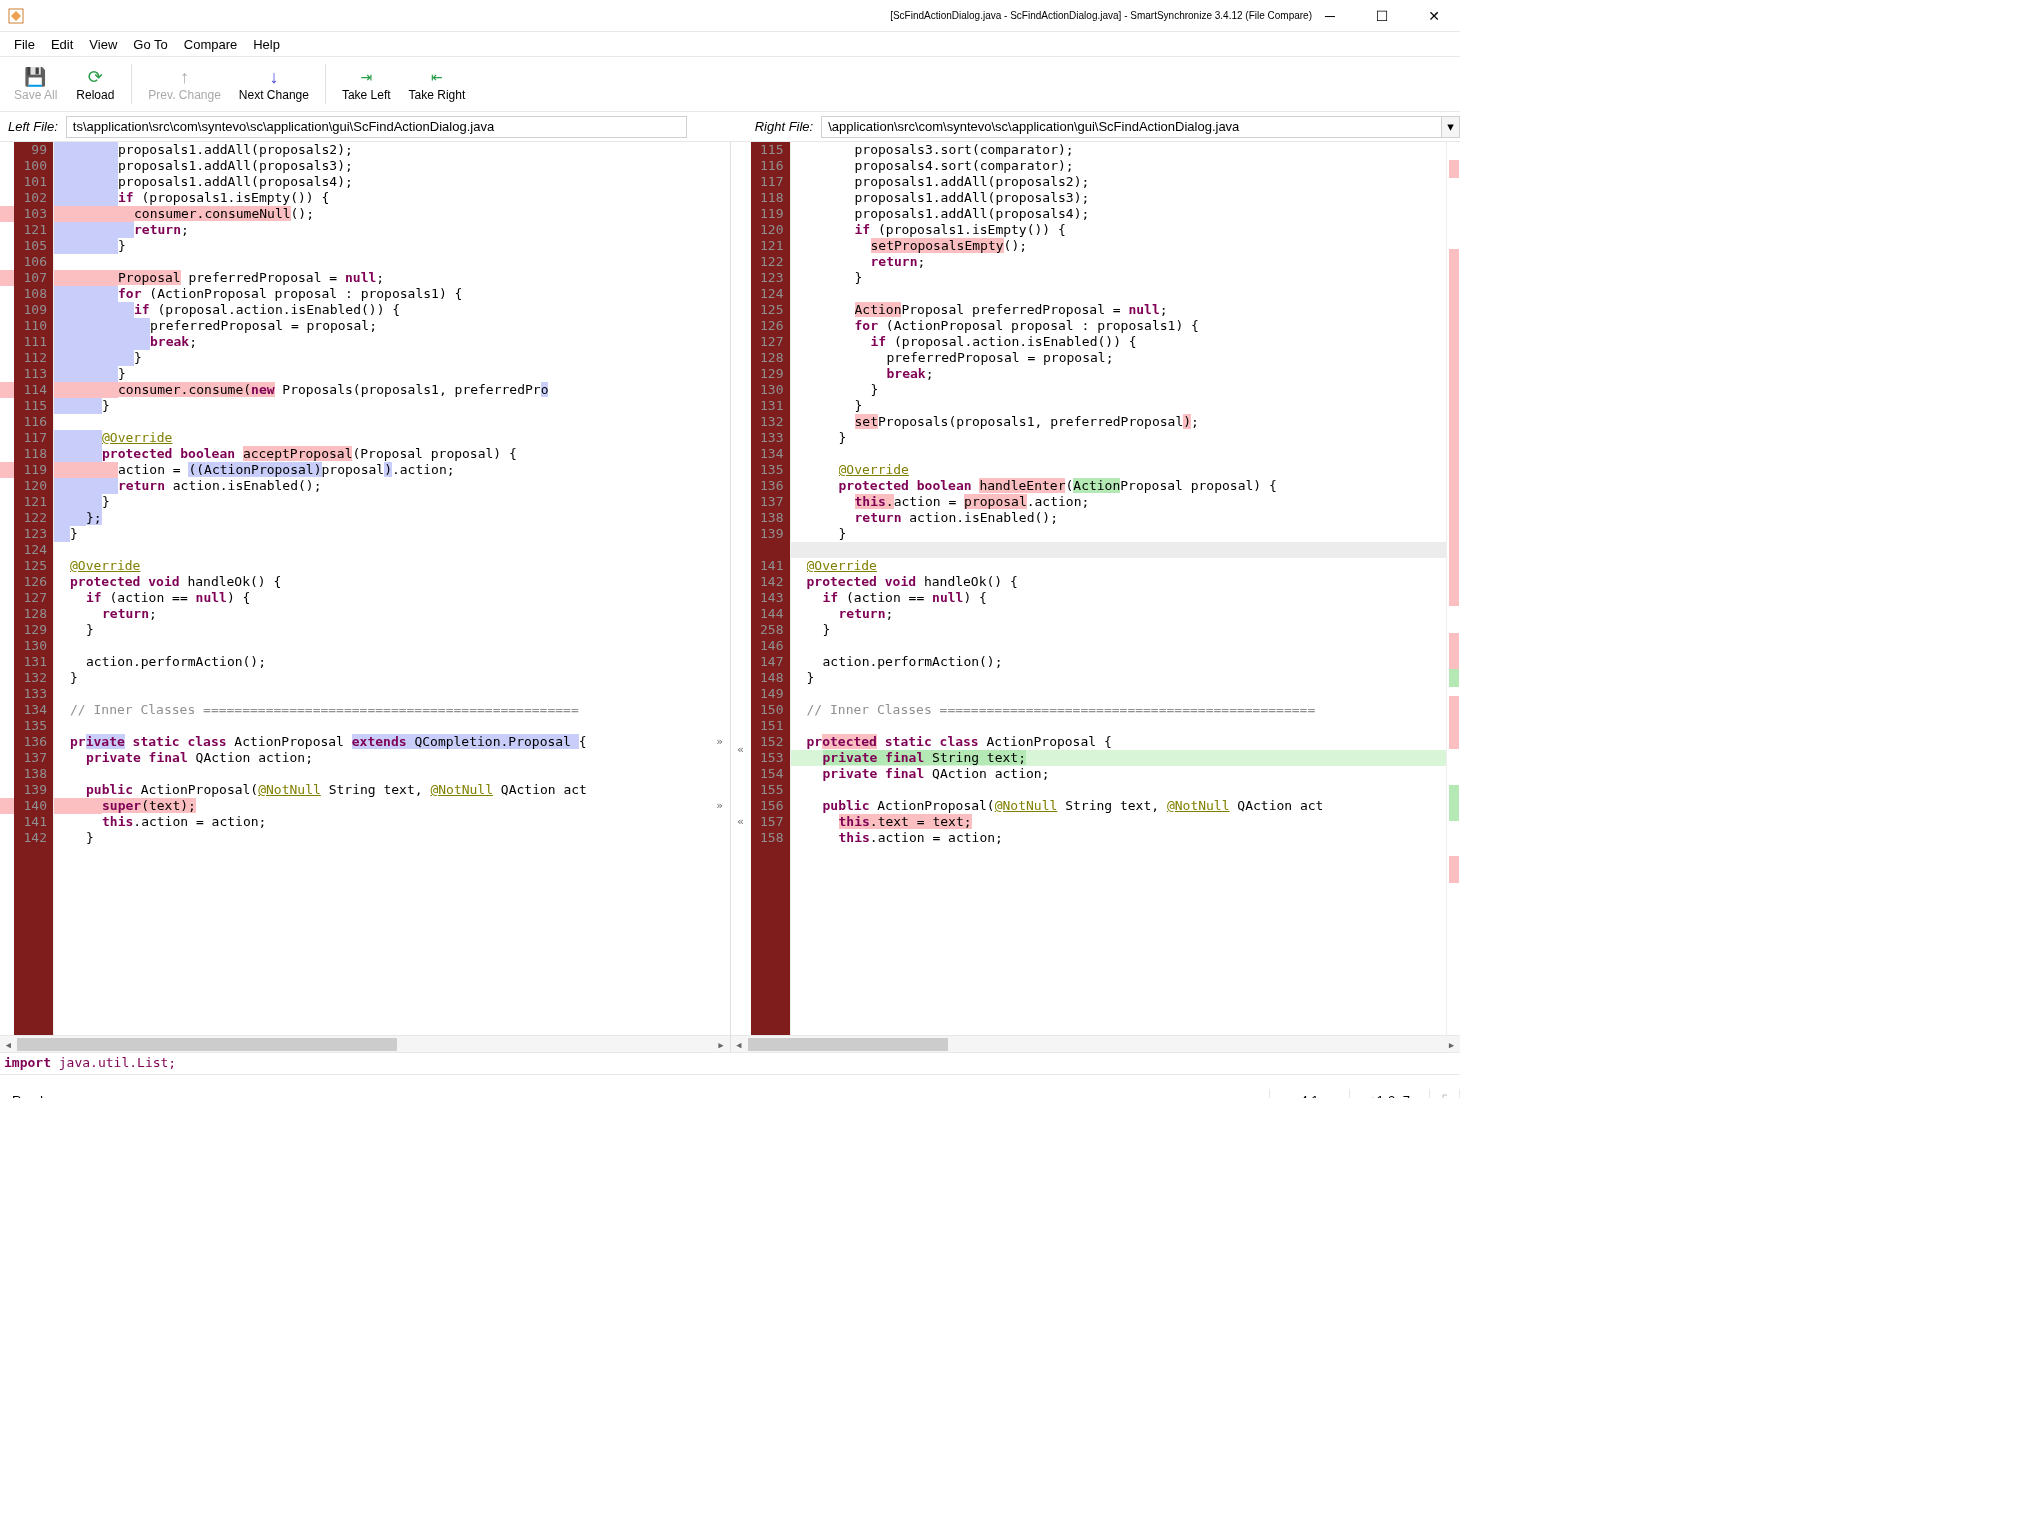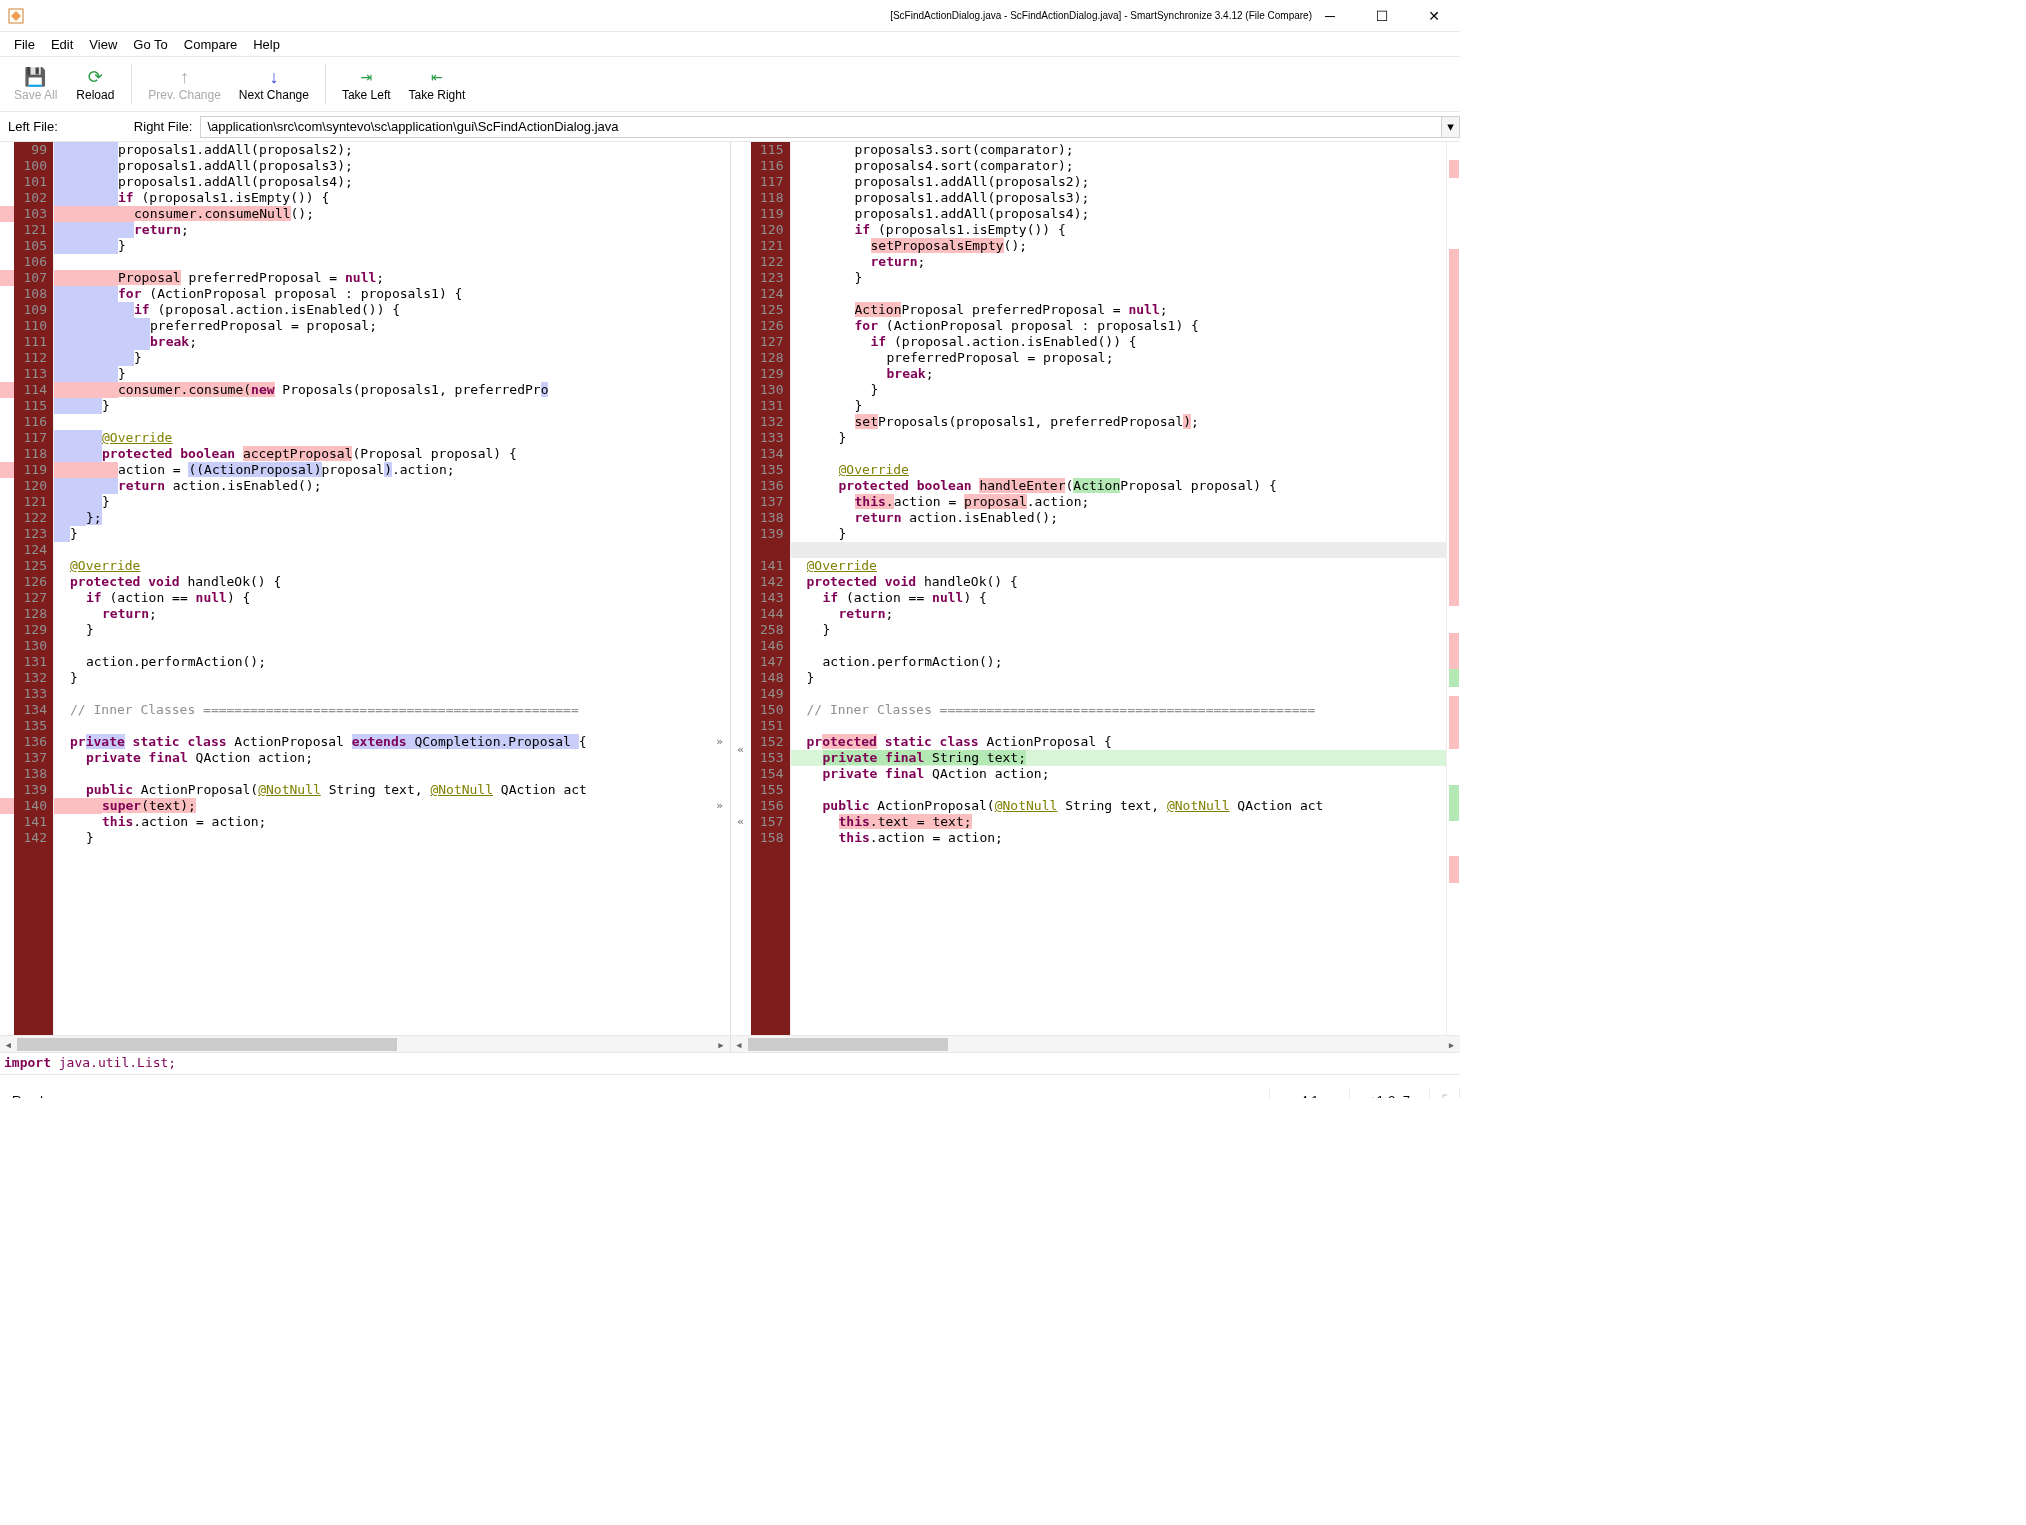--- a/index.html
+++ b/index.html
@@ -10,21 +10,21 @@
 .win-controls { display: flex; gap: 16px; font-size: 14px; }
 .win-controls span { width: 36px; text-align: center; cursor: pointer; }
 .menubar { height: 24px; display: flex; align-items: center; padding: 0 8px; gap: 4px; font-size: 13px; }
 .menubar span { padding: 2px 6px; cursor: pointer; }
 .toolbar { height: 56px; display: flex; align-items: center; padding: 0 6px; border-top: 1px solid #e8e8e8; border-bottom: 1px solid #e8e8e8; gap: 2px; }
 .tb-btn { display: flex; flex-direction: column; align-items: center; justify-content: center; padding: 2px 8px; min-width: 56px; height: 52px; cursor: pointer; font-size: 12px; }
 .tb-btn.disabled { color: #aaa; }
 .tb-btn .tb-icon { font-size: 18px; height: 22px; display: flex; align-items: center; }
 .tb-sep { width: 1px; height: 40px; background: #e0e0e0; margin: 0 6px; }
 .pathbar { height: 30px; display: flex; align-items: center; border-bottom: 1px solid #e8e8e8; }
-.pathbar .lbl { padding: 0 8px; font-size: 13px; }
+.pathbar .lbl { padding: 0 8px; font-size: 13px; font-style: italic; }
 .pathbar .path { flex: 1; border: 1px solid #d0d0d0; background: #fff; height: 22px; line-height: 20px; padding: 0 6px; font-size: 13px; white-space: nowrap; overflow: hidden; }
 .pathbar .sep { width: 60px; }
 .dropdown-arrow { width: 18px; text-align: center; border: 1px solid #d0d0d0; border-left: none; height: 22px; line-height: 20px; background: #f5f5f5; cursor: pointer; }
 .diff-area { flex: 1; display: flex; overflow: hidden; font-family: Consolas, monospace; font-size: 13px; }
 .pane { flex: 1; display: flex; flex-direction: column; border-right: 1px solid #e0e0e0; overflow: hidden; position: relative; }
 .pane:last-child { border-right: none; }
 .code-body { flex: 1; overflow: hidden; display: flex; }
 .change-strip { width: 14px; background: #fff; flex-shrink: 0; }
 .change-strip .mark { height: 16px; }
 .change-strip .mark.r { background: #fbbfc1; }
@@ -108,20 +108,21 @@
     <span>Take Left</span>
   </div>
   <div class="tb-btn">
     <span class="tb-icon" style="color:#2a9d4a;font-size:14px">⇤</span>
     <span>Take Right</span>
   </div>
 </div>
 
 <div class="pathbar">
   <span class="lbl">Left File:</span>
+  <span class="path">ts\application\src\com\syntevo\sc\application\gui\ScFindActionDialog.java</span>
   <span class="sep"></span>
   <span class="lbl">Right File:</span>
   <span class="path">\application\src\com\syntevo\sc\application\gui\ScFindActionDialog.java</span>
   <span class="dropdown-arrow">▾</span>
 </div>
 
 <div class="diff-area">
 
   <div class="pane">
     <div class="code-body">

